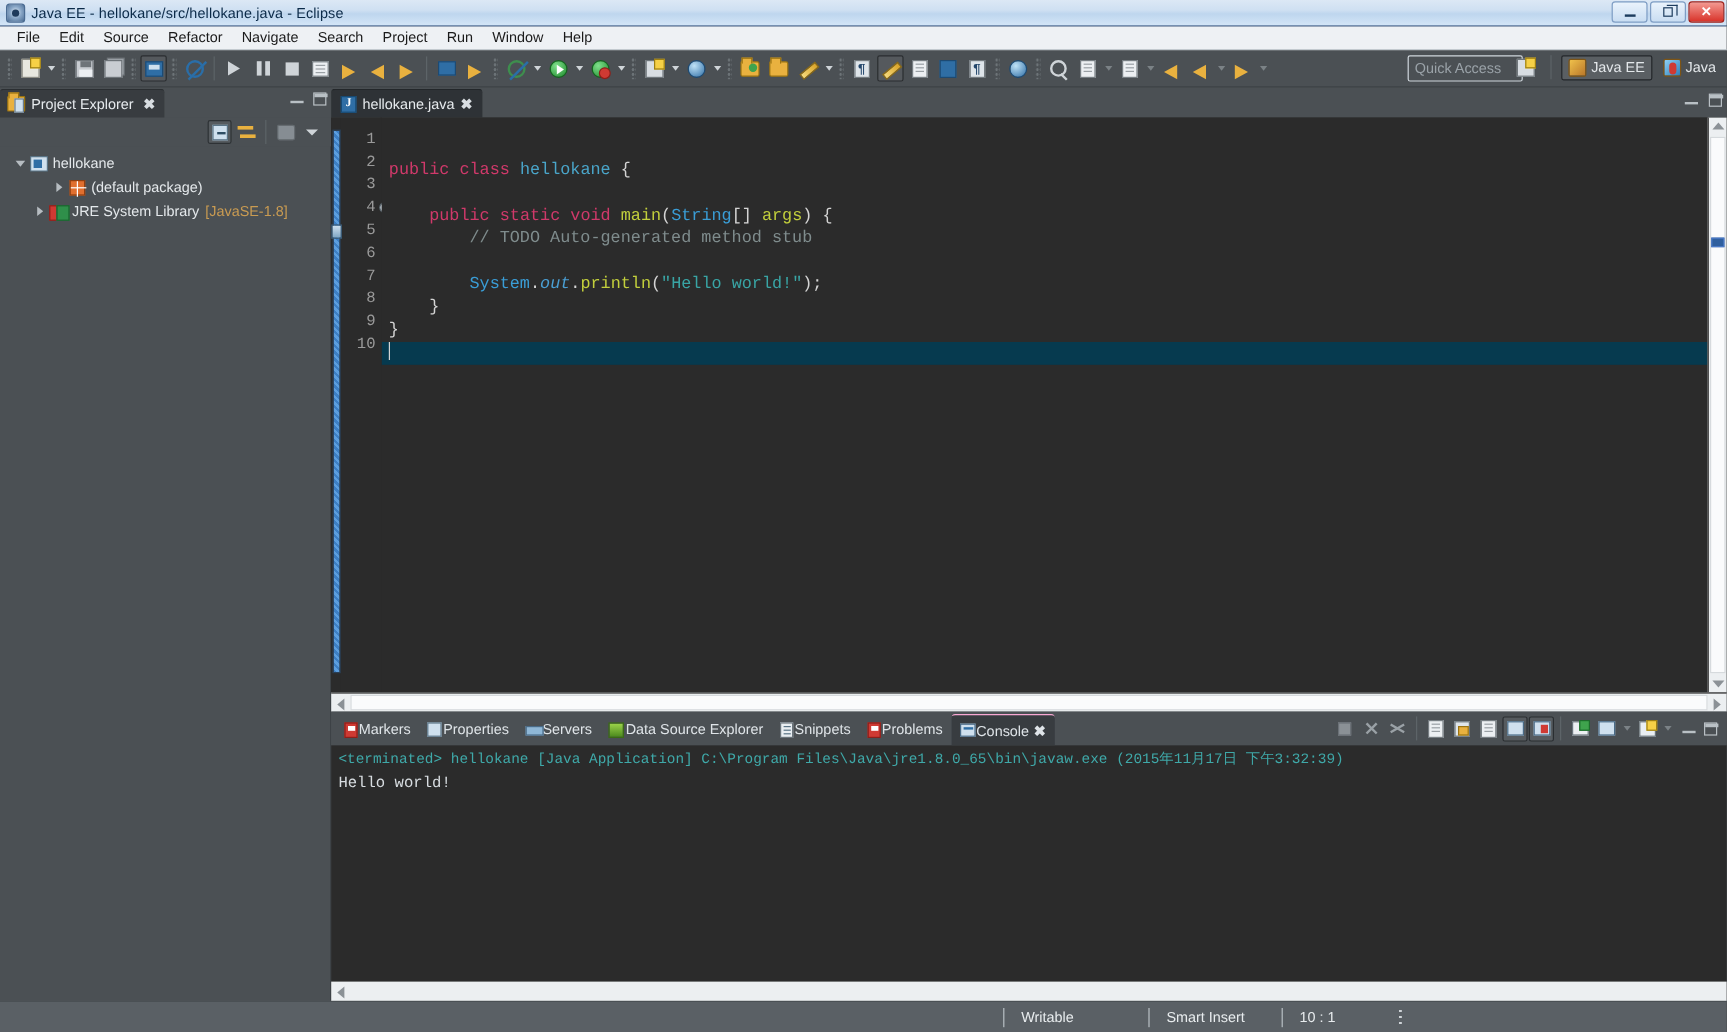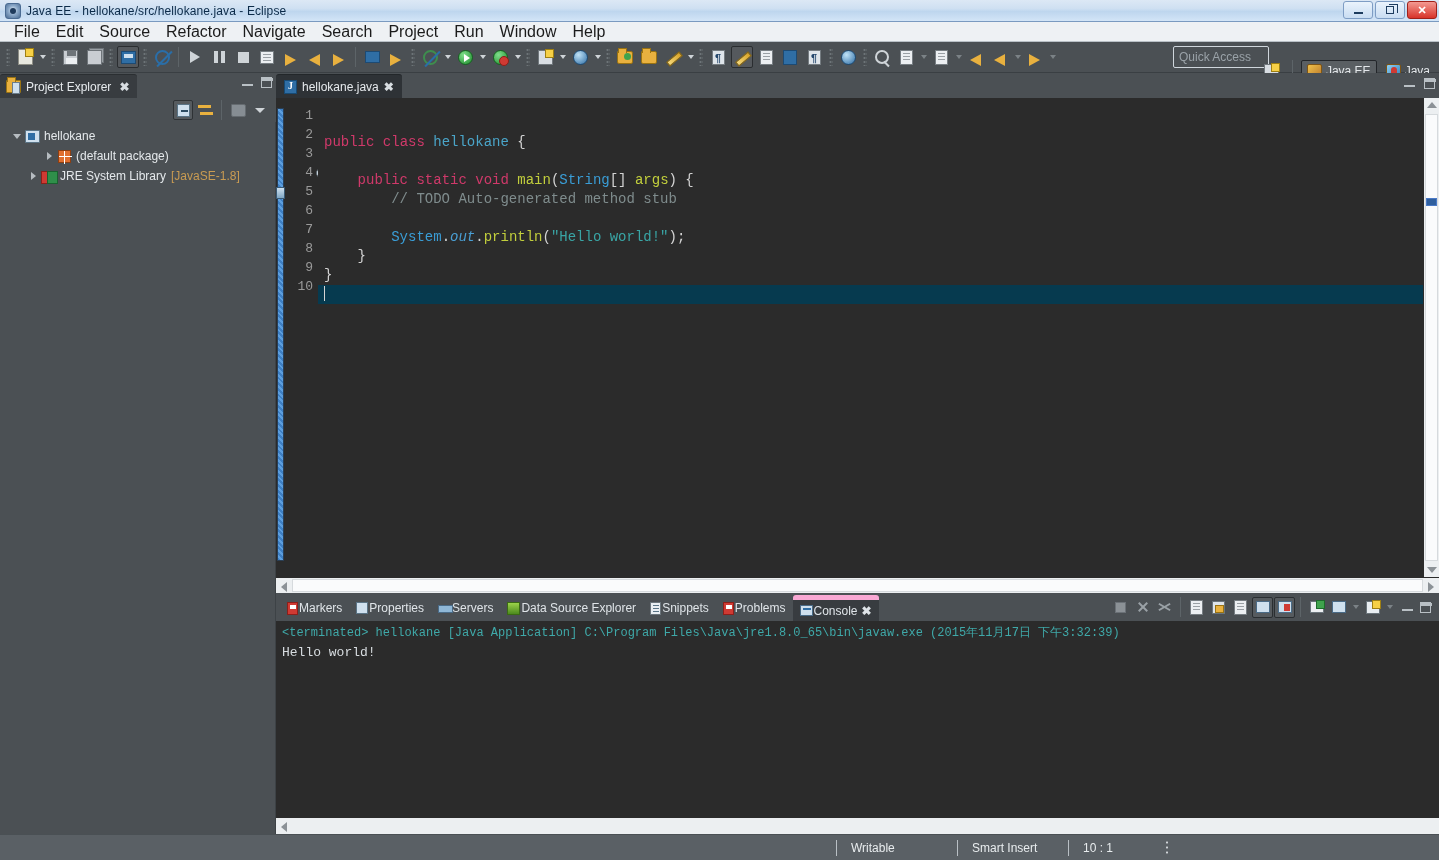--- a/index.html
+++ b/index.html
@@ -62,21 +62,21 @@
 
   
   .menubar {
     height: 20px; flex: 0 0 20px;
     background: #eef1f4;
     display: flex; align-items: center;
     padding-left: 6px;
     border-bottom: 1px solid #b9c0c6;
   }
   .menu-item {
-    padding: 2px 8px; font-size: 16px; color: #1b1b1b;
+    padding: 2px 8px; font-size: 12px; color: #1b1b1b;
     line-height: 15px;
   }
 
   
   .toolbar {
     height: 31px; flex: 0 0 31px;
     background: #4b5054;
     border-bottom: 1px solid #3a3f43;
     display: flex; align-items: center;
     padding: 0 3px; gap: 0px;
@@ -142,21 +142,21 @@
   .g-whitedoc{width:13px;height:15px;background:#eceff2;border:1px solid #777e83;position:relative;}
   .g-whitedoc::after{content:"";position:absolute;left:2px;top:2px;right:2px;height:1px;background:#9aa0a5;box-shadow:0 3px 0 #9aa0a5,0 6px 0 #9aa0a5;}
 
   .quick-access {
     position: absolute; right: 170px; top: 4px;
     width: 96px; height: 22px;
     border: 1px solid #cfd6dc; border-radius: 2px;
     background: #4b5054; color: #9aa2a8;
     font-size: 12px; padding: 2px 5px; line-height: 17px;
   }
-  .persp-bar { position:absolute; right: 4px; top: 18px; display:flex; gap:4px; }
+  .persp-bar { position:absolute; right: 4px; top: 3px; display:flex; align-items:center; gap:4px; }
   .persp-btn {
     display:flex; align-items:center; gap:4px;
     padding: 2px 5px; border-radius:2px; color:#e3e7ea; font-size:12px;
   }
   .persp-btn.active { border:1px solid #23262a; background:#5a5f63; }
   .persp-ico { width:15px;height:15px;border-radius:2px;background:linear-gradient(135deg,#f0c14b,#b9772a);border:1px solid #7d5415; position:relative;}
   .persp-ico.java { background:linear-gradient(135deg,#8fd0f5,#2d7fb8); }
   .persp-ico.java::after{content:"";position:absolute;left:4px;top:2px;width:6px;height:10px;border-radius:3px;background:#cf3a33;}
 
   
@@ -291,21 +291,21 @@
   .hscroll .thumb { position:absolute; top:1px; bottom:1px; left:16px; right:16px; background:#fafbfc; border:1px solid #d6dadd;}
   .overview-mark { position:absolute; right:2px; top:100px; width:11px;height:8px;border:1px solid #4a79c6;background:#2f5f9e;}
 
   
   .console-area { flex:1 1 auto; display:flex; flex-direction:column; min-height:0; background:#4b5054;}
   .ctab-row { height:28px; display:flex; align-items:flex-end; position:relative; background:#4b5054; padding-left:4px;}
   .ctab {
     display:flex; align-items:center; gap:1px; height:26px; padding:0 7px;
     color:#dfe4e8; font-size:12px;
   }
-  .ctab.active { background:#383c40; border-top:5px solid #f9a8d4; border-top-left-radius:3px;border-top-right-radius:3px;}
+  .ctab.active { background:#383c40; border-top:1px solid #f9a8d4; border-top-left-radius:3px;border-top-right-radius:3px;}
   .ctab .x { font-weight:bold; margin-left:3px;}
   .ic-marker{width:11px;height:13px;background:#cf3a33;border:1px solid #8c1f1a;position:relative;}
   .ic-marker::after{content:"";position:absolute;left:2px;top:2px;width:6px;height:4px;background:#fff;}
   .ic-prop{width:12px;height:12px;background:#cfe0ee;border:1px solid #5a7486;}
   .ic-server{width:13px;height:12px;position:relative;}
   .ic-server::before{content:"";position:absolute;left:0;top:3px;width:13px;height:6px;background:#8fb7d6;border:1px solid #4a6b87;}
   .ic-dse{width:13px;height:13px;background:linear-gradient(#9bd34a,#4c8a1d);border:1px solid #3a6a14;}
   .ic-snip{width:11px;height:13px;background:#e9eef2;border:1px solid #6b757c;position:relative;}
   .ic-snip::after{content:"";position:absolute;left:2px;top:2px;width:6px;height:1px;background:#5a7486;box-shadow:0 3px 0 #5a7486,0 6px 0 #5a7486;}
   .ic-console{width:13px;height:11px;background:#cfe0ee;border:1px solid #4a6b87;position:relative;}

